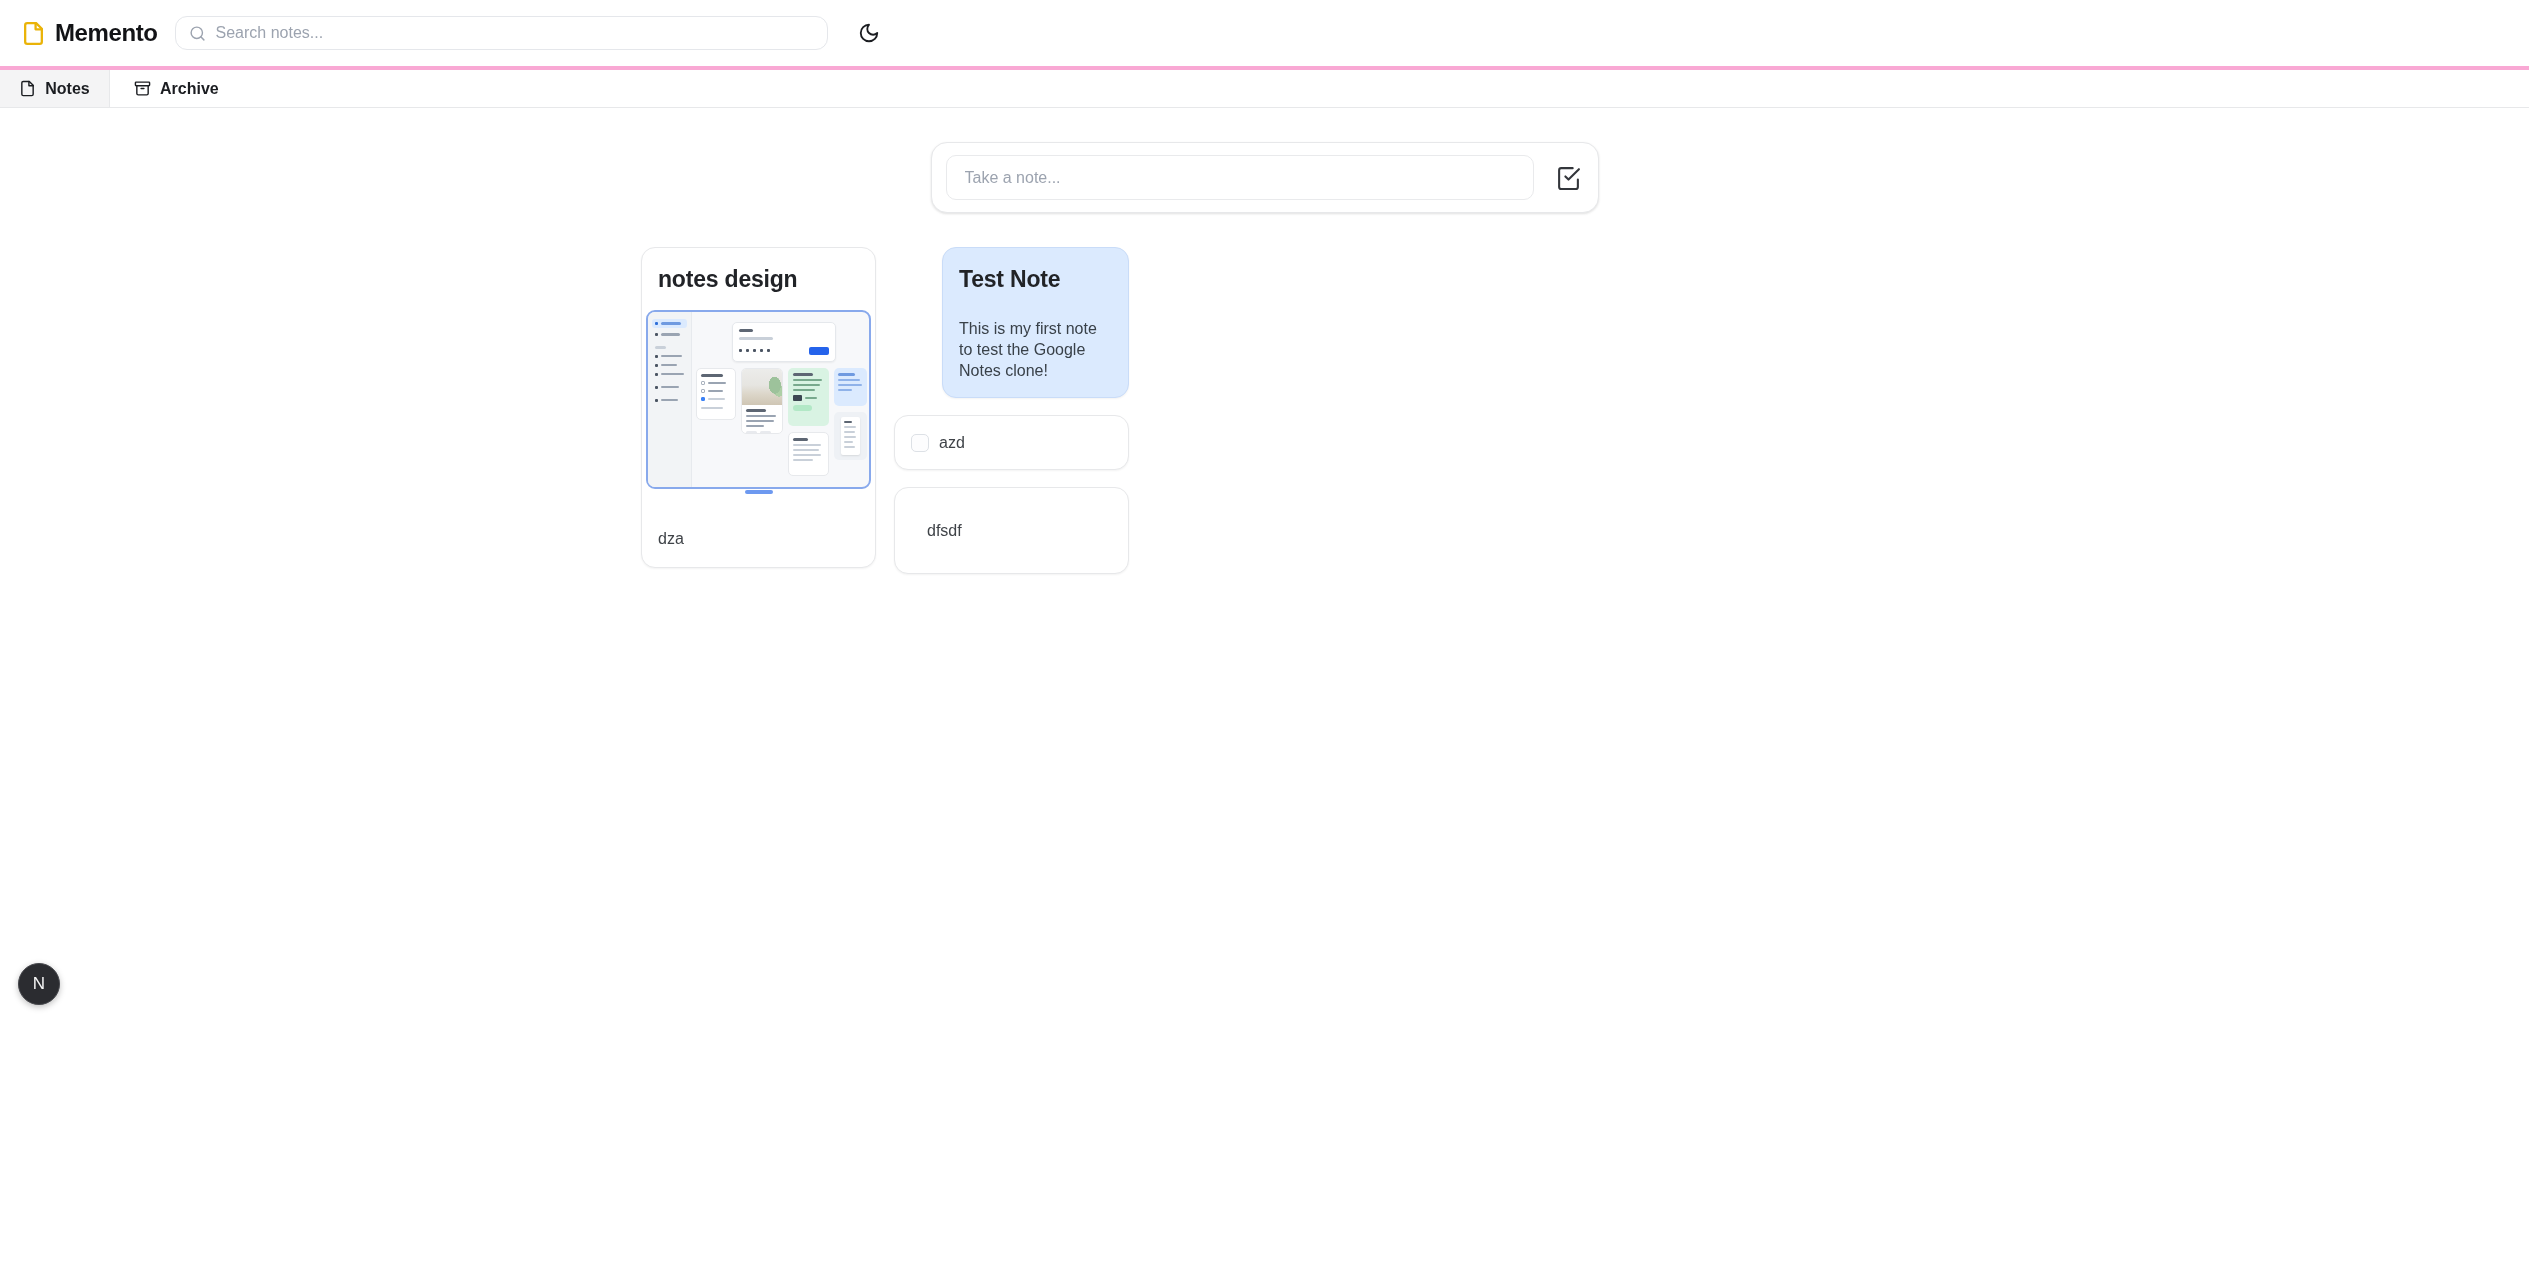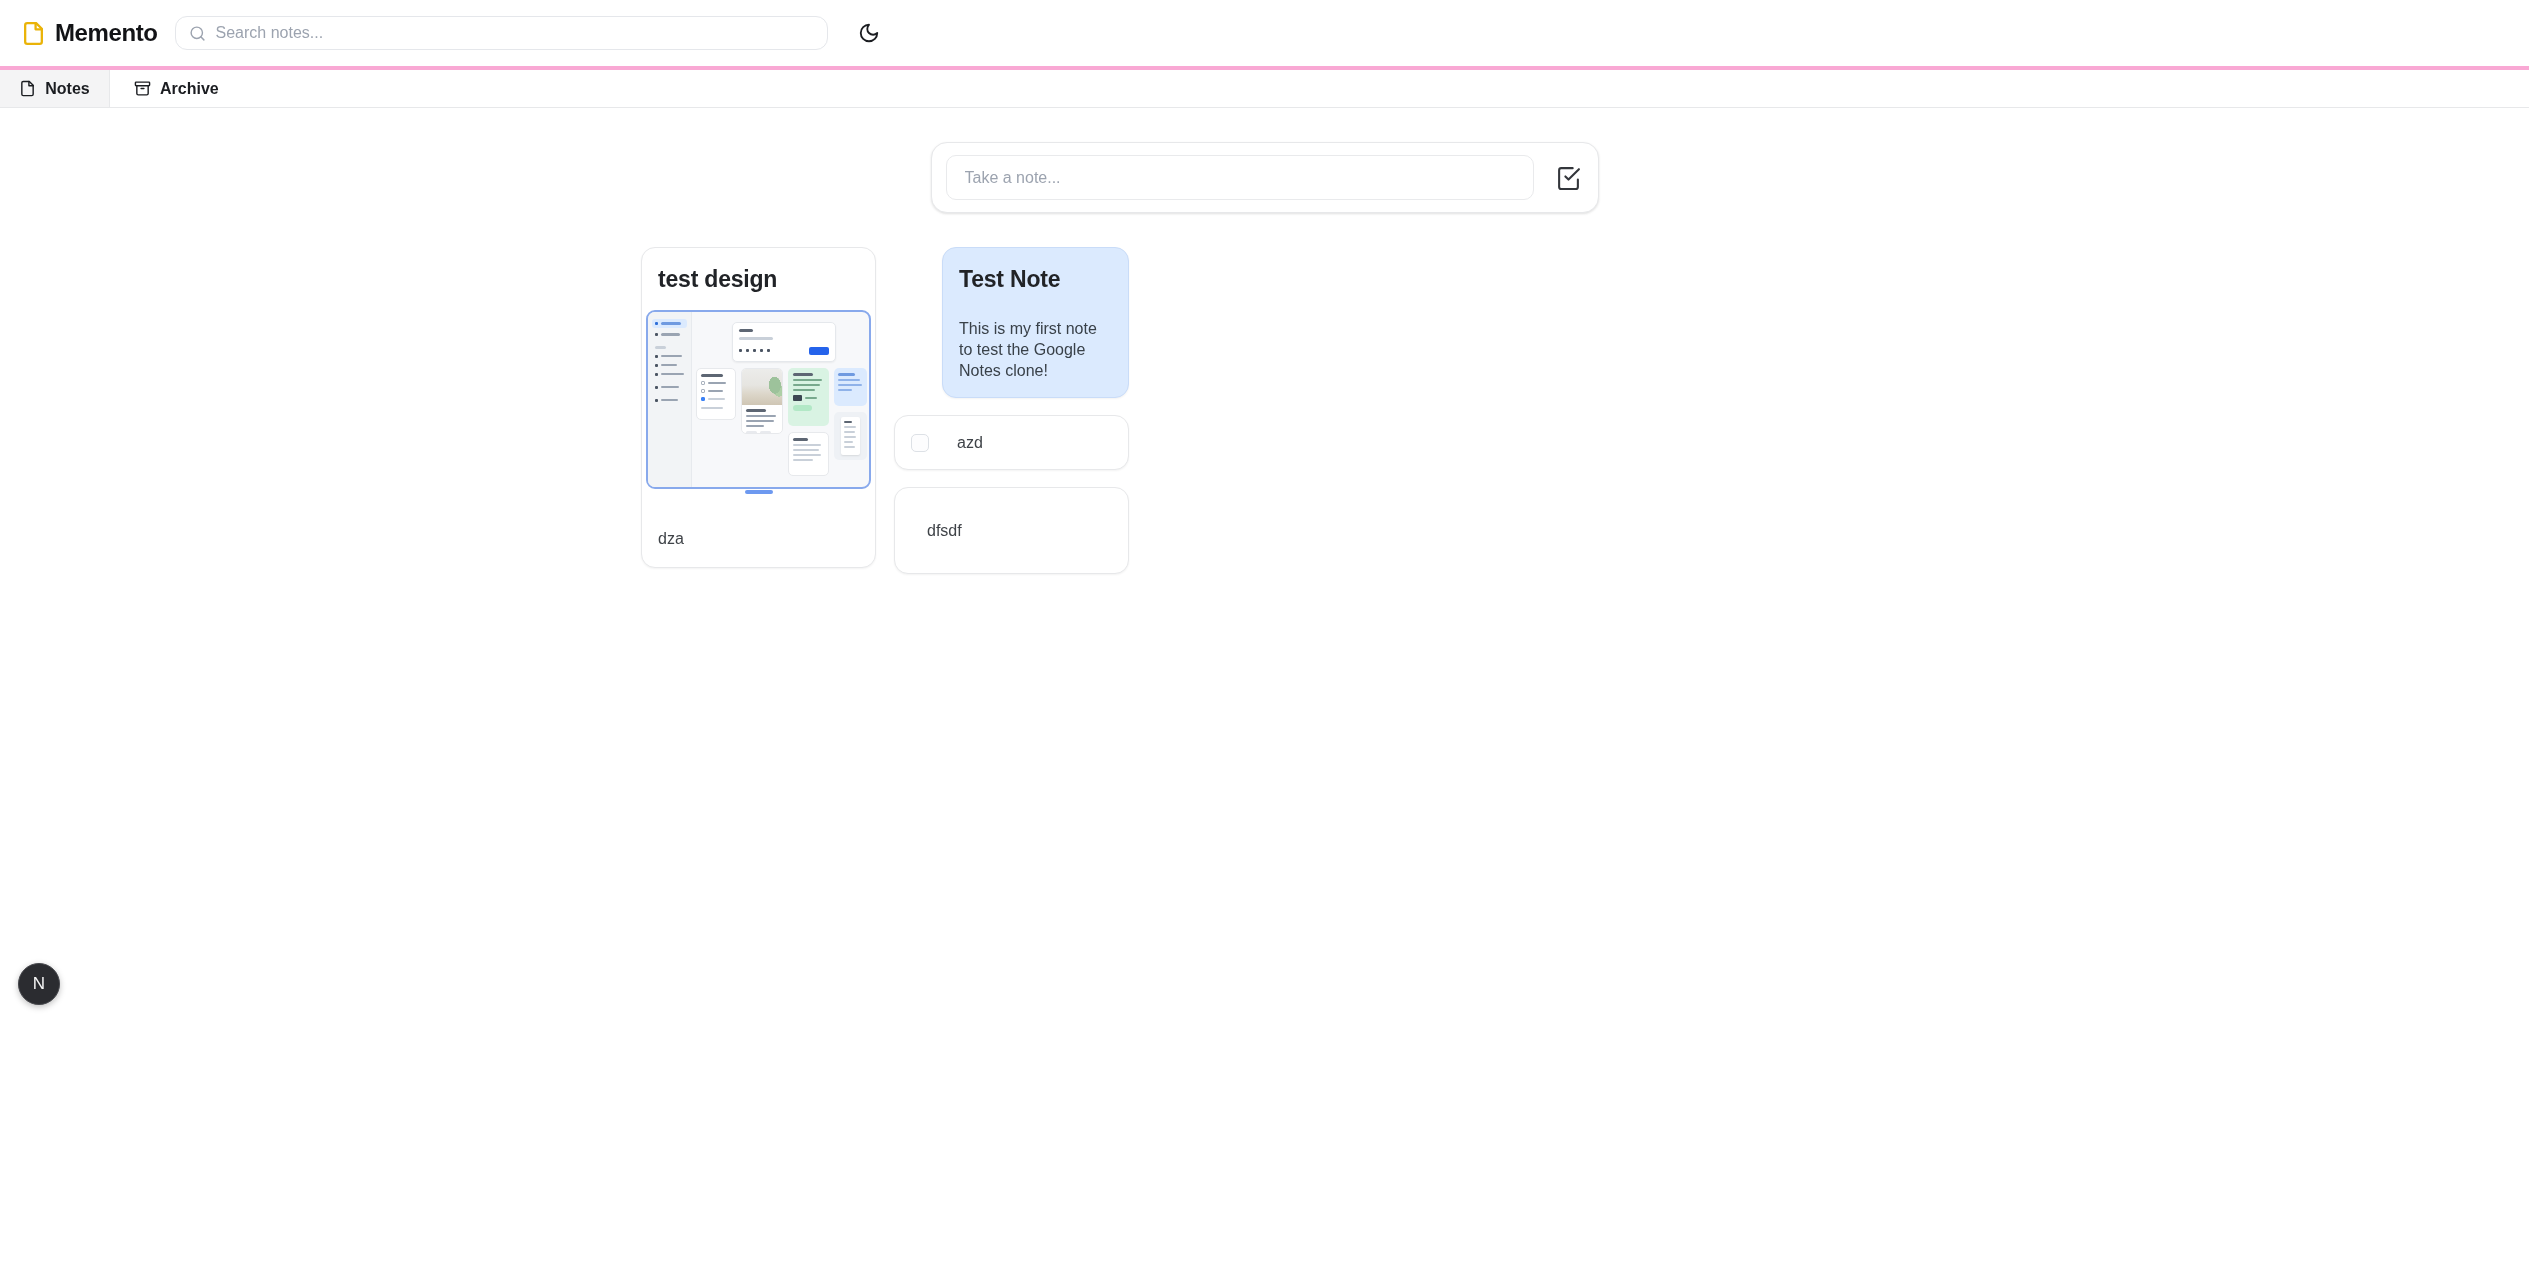--- a/index.html
+++ b/index.html
@@ -49,21 +49,21 @@
   .card-title { font-size: 23px; font-weight: 600; color: #212327; line-height: 30px; letter-spacing: -0.2px; }
   .card-body  { font-size: 16px; color: #3f4348; line-height: 21px; }
 
   .card.imgcard { padding: 4px; }
   .imgcard .t-head { padding: 12px 12px 0 12px; }
   .imgcard .caption { padding: 36px 12px 14px 12px; }
 
   .card.bluecard { background: #dbeafe; border-color: #c9dcf8; padding: 16px; margin-left: 48px; }
   .bluecard .card-body { margin-top: 24px; color: #394149; }
 
-  .card.rowcard { padding: 16px; display: flex; align-items: center; gap: 28px; }
+  .card.rowcard { padding: 16px; display: flex; align-items: center; gap: 10px; }
   .checkbox { width: 18px; height: 18px; border: 1.5px solid #dde1e6; border-radius: 5px; background: #fdfdfe; flex: none; cursor: pointer; }
   .card.textcard { padding: 32px; }
 
   
   .thumb { position: relative; margin-top: 16px; height: 182px; }
   .tw { position: absolute; left: 0; right: 0; top: 0; bottom: 3px; border: 2px solid #88a9ec; border-radius: 9px;
         background: #f7f8fa; overflow: hidden; }
   .t-pill { position: absolute; left: 50%; bottom: -2px; transform: translateX(-50%); width: 28px; height: 4px;
             background: #6d99f0; border-radius: 2px; }
   .t-side { position: absolute; left: 0; top: 0; bottom: 0; width: 44px; background: #f2f4f6; border-right: 1px solid #e7eaee; padding: 7px 4px; }
@@ -166,21 +166,21 @@
           <path d="M21 14v7a2 2 0 0 1-2 2H5a2 2 0 0 1-2-2V5a2 2 0 0 1 2-2h11"></path>
         </svg>
       </button>
     </div>
 
     <div class="grid">
 
       <div class="col">
         <article class="card imgcard">
           <div class="t-head">
-            <h3 class="card-title">test design</h3>
+            <h3 class="card-title">notes design</h3>
           </div>
 
           <div class="thumb">
             <div class="tw">
               <div class="t-side">
                 <div class="t-act">
                     <i class="dot blue"></i>
                     <b class="bar bl" style="width:20px"></b>
                   </div>
                 <div class="t-row">

